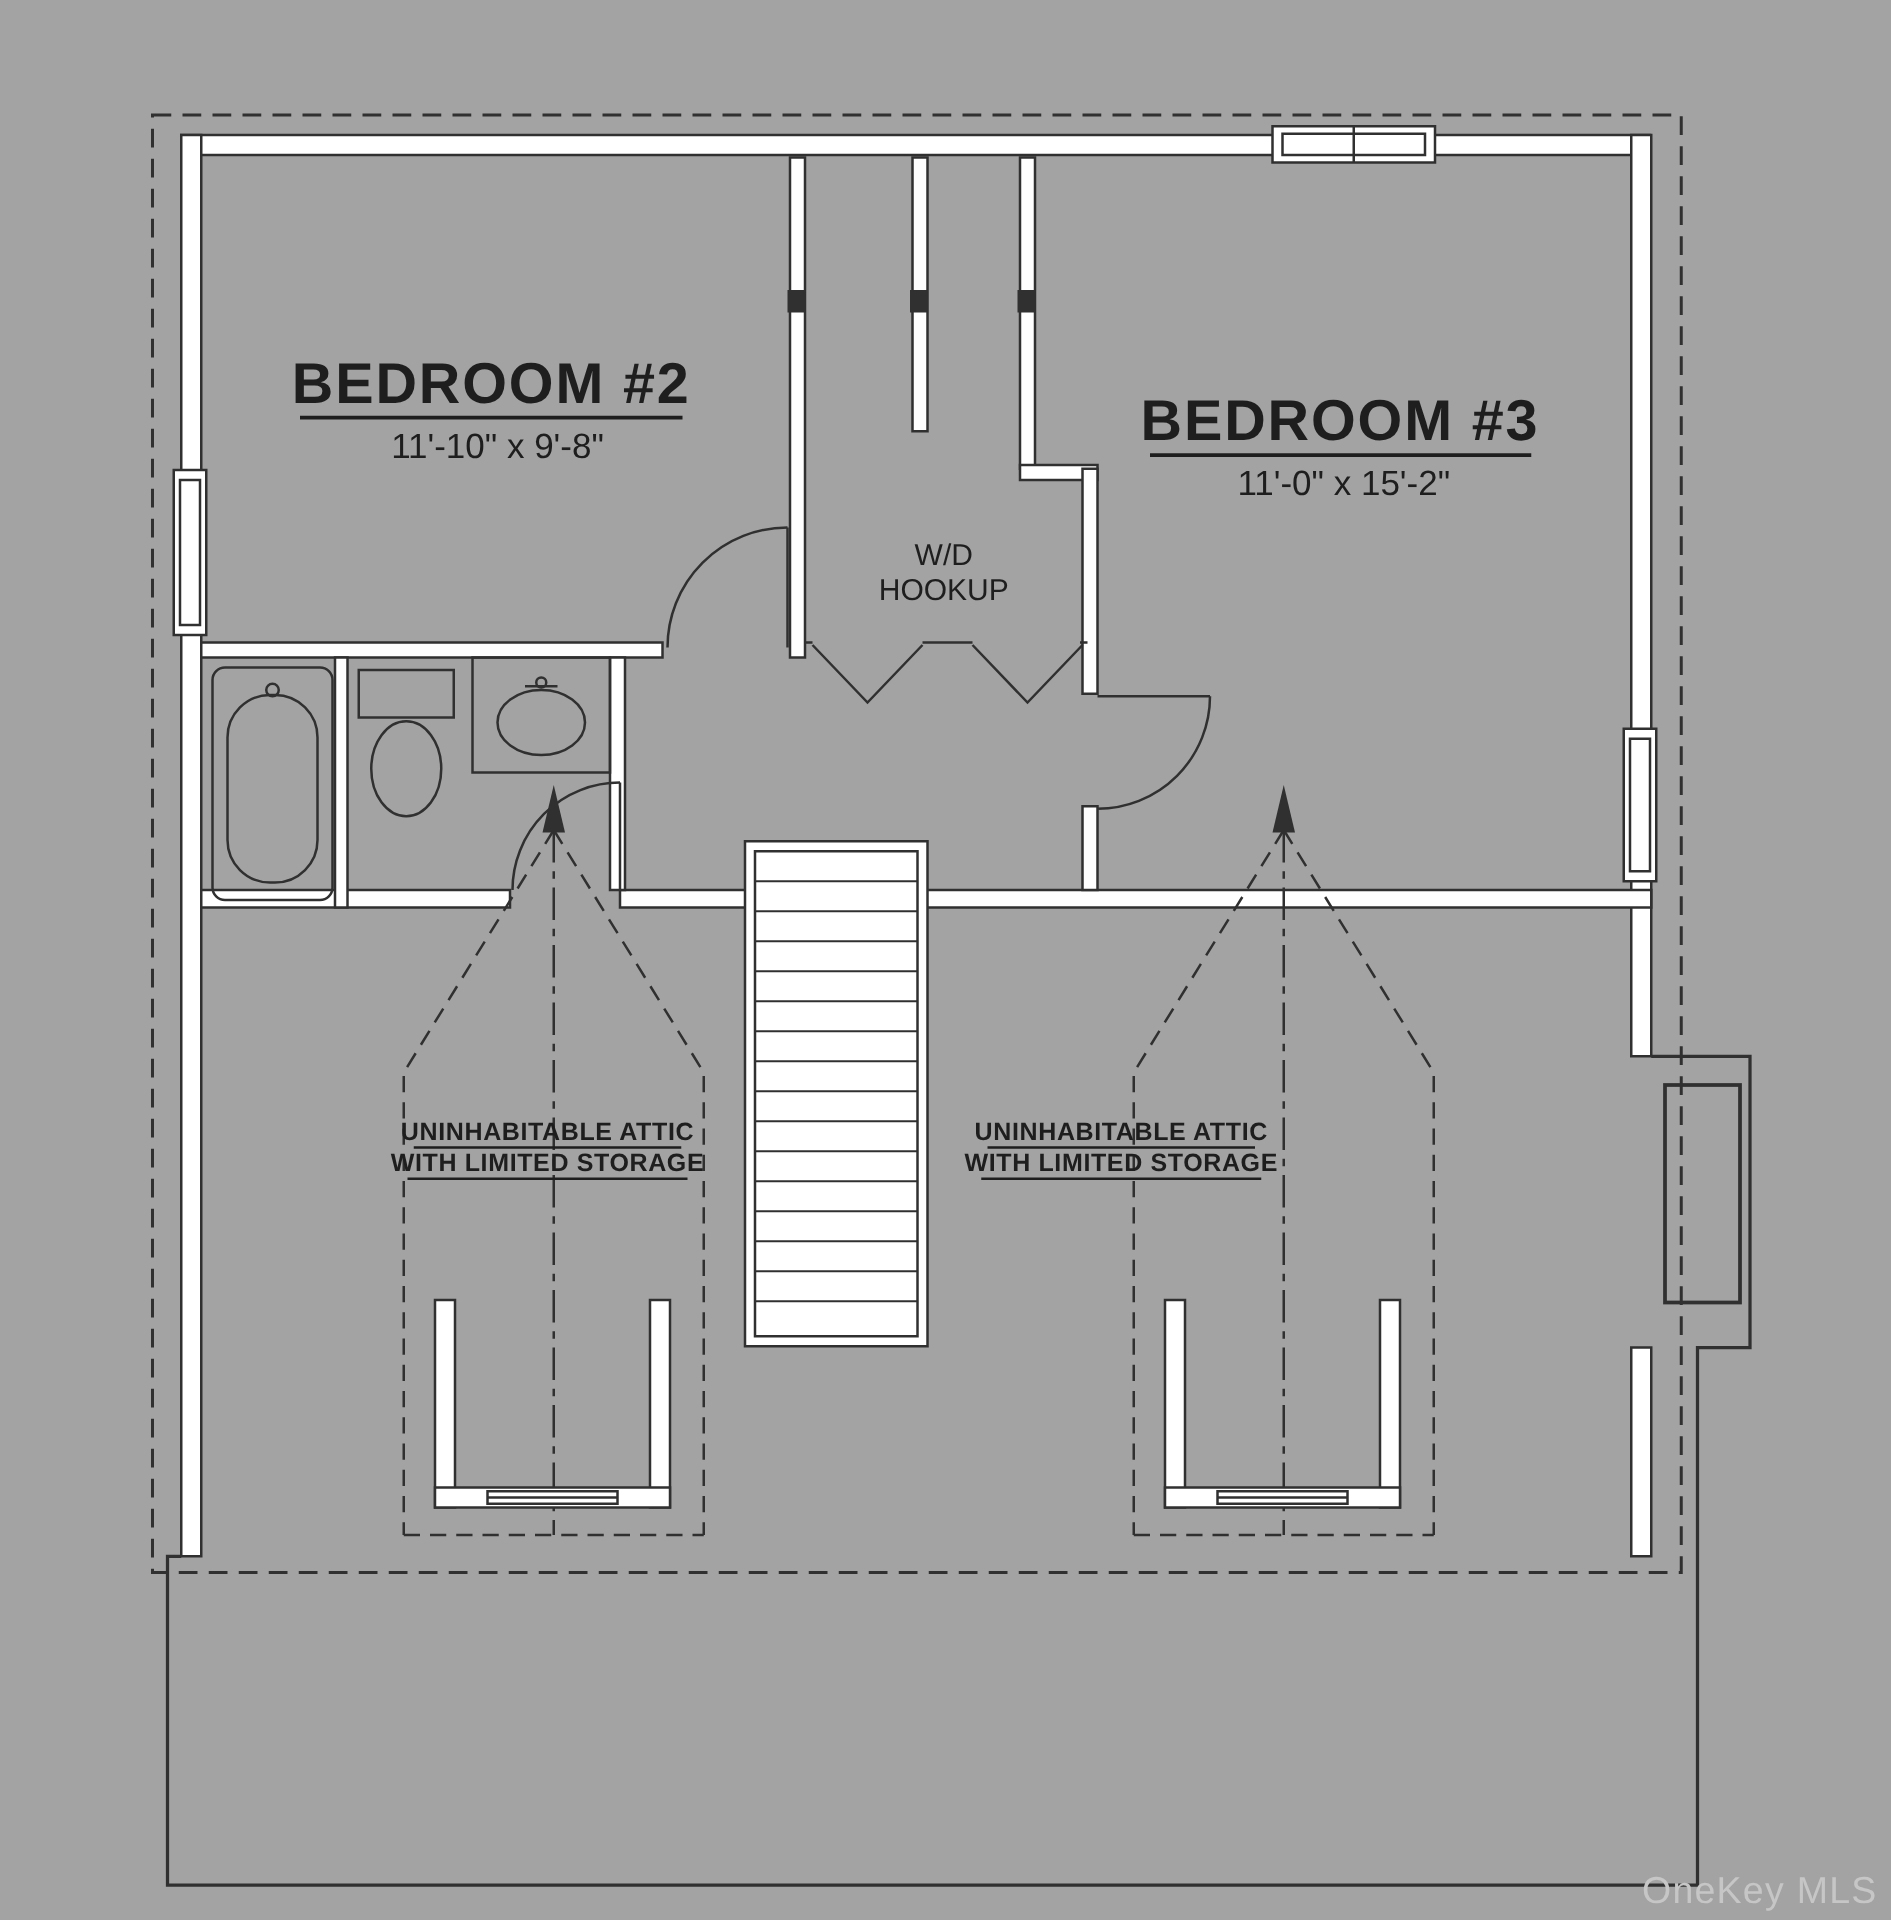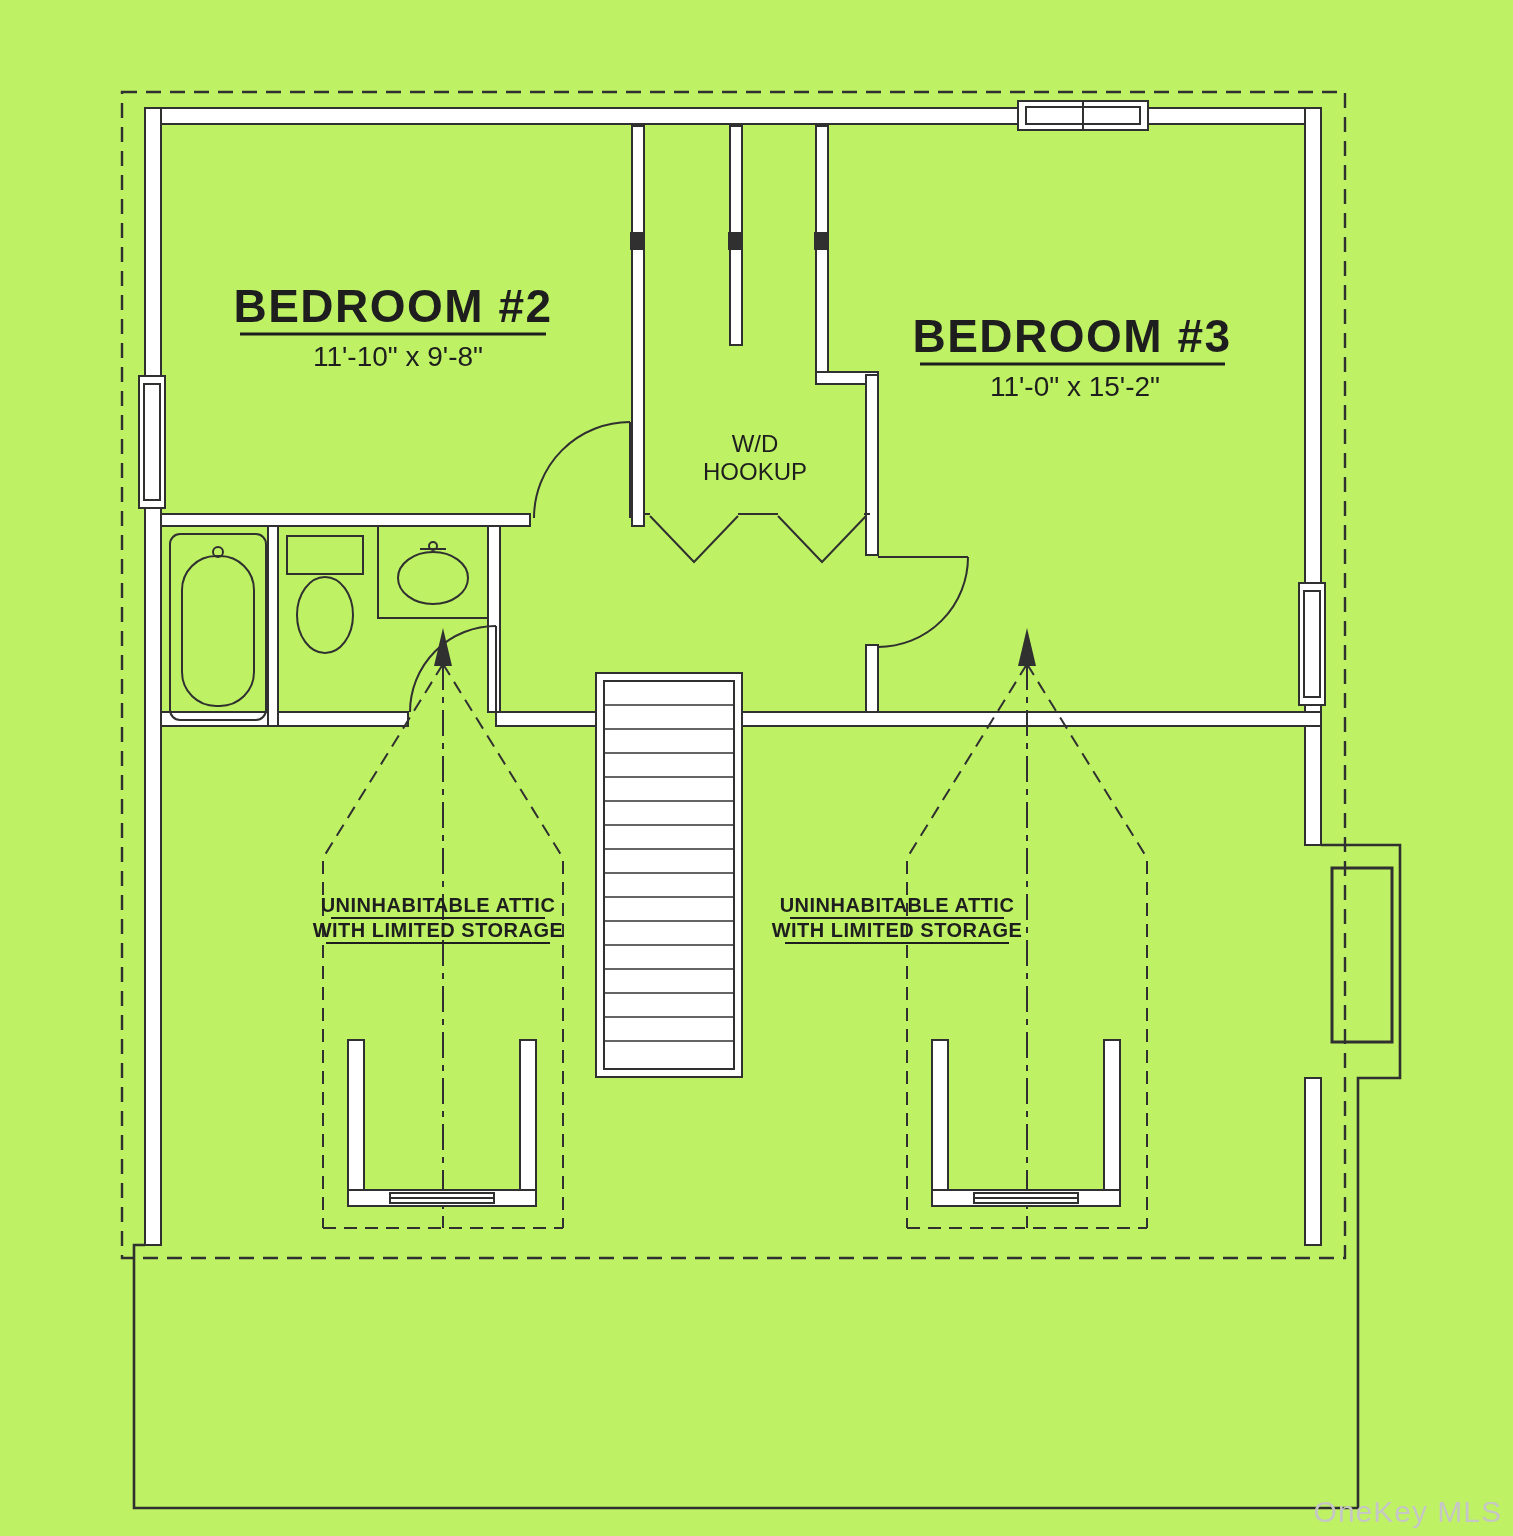--- a/index.html
+++ b/index.html
@@ -1,19 +1,19 @@
 <!DOCTYPE html>
 <html><head>
 <meta charset="utf-8">
 <style>
   html,body{margin:0;padding:0;background:#ffffff;}
   .page{
     position:relative;
     width:1513px;height:1536px;
-    background:#bef264;
+    background:#a3a3a3;
     font-family:"Liberation Sans", sans-serif;
     overflow:hidden;
   }
   svg{display:block;}
   text{font-family:"Liberation Sans", sans-serif; fill:#1e1e1e;}
   .room-name{font-size:46px;font-weight:bold;letter-spacing:1.5px;}
   .room-dims{font-size:28px;}
   .wd-text{font-size:24px;}
   .attic-text{font-size:20px;font-weight:bold;letter-spacing:0.5px;}
   .watermark-text{font-size:30px;fill:#c6c6c6;letter-spacing:1px;}

